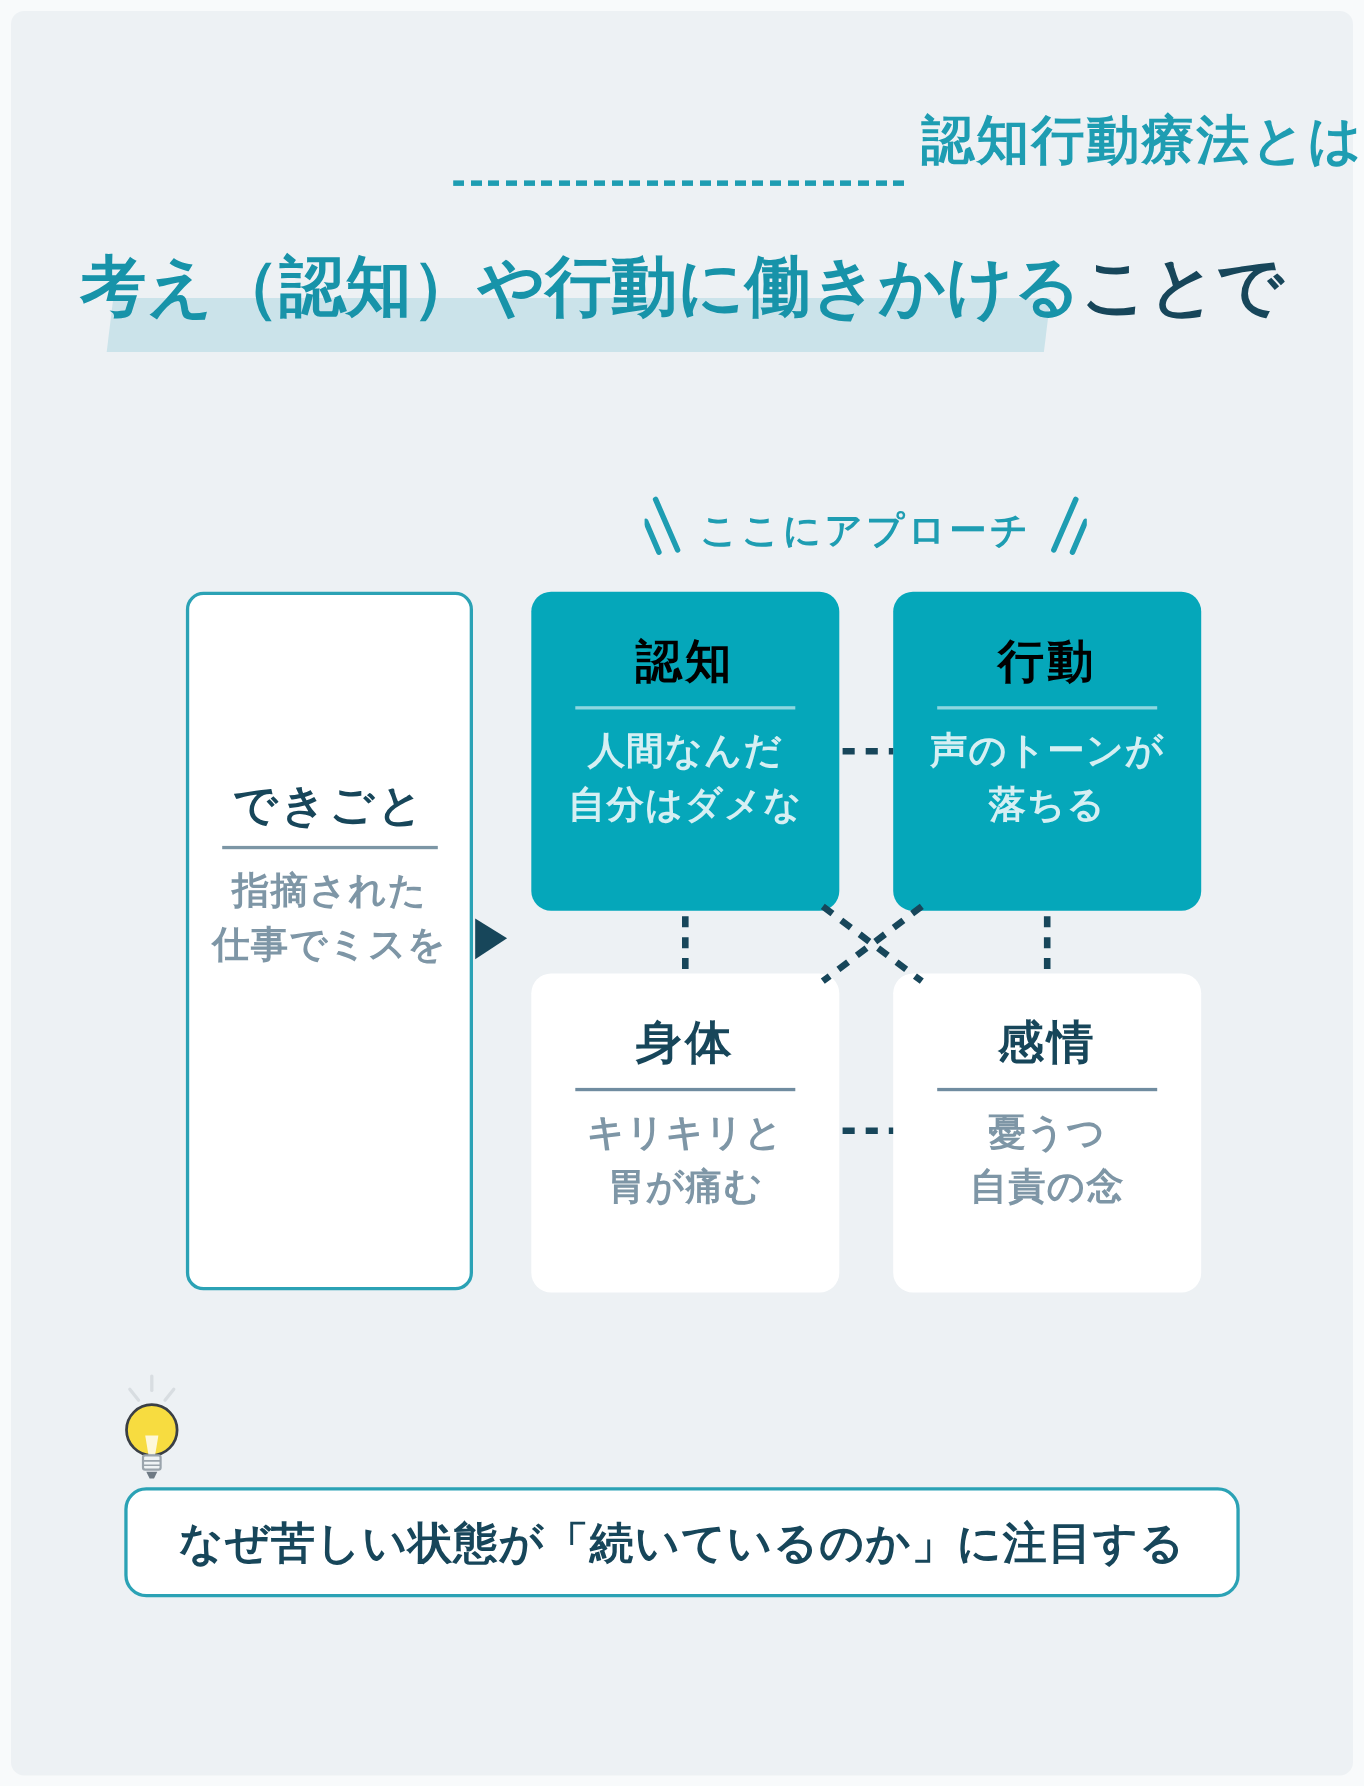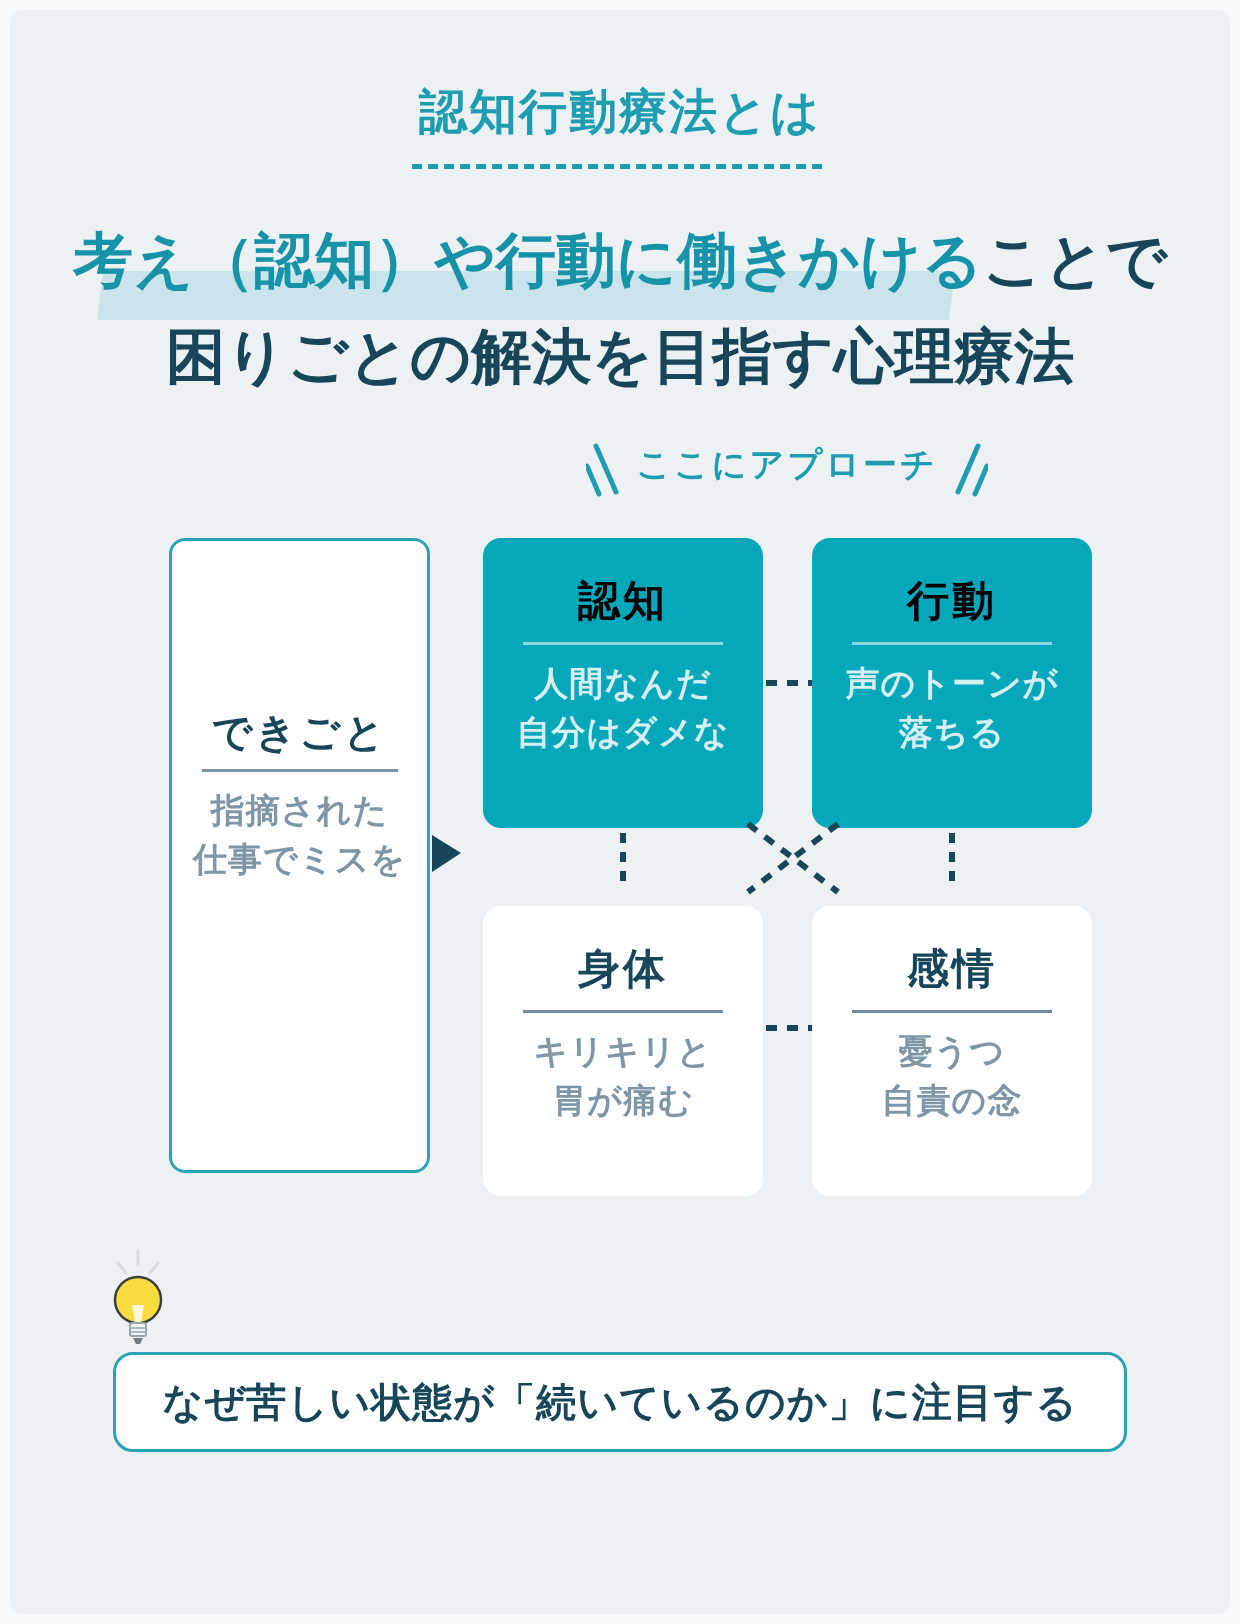--- a/index.html
+++ b/index.html
@@ -8,22 +8,22 @@
   .canvas {
     position:relative; width:1240px; height:1624px;
     background:#F8FAFB; overflow:hidden;
   }
   .card {
     position:absolute; left:10px; top:10px; right:10px; bottom:10px;
     background:#EDF1F4; border-radius:12px;
   }
   
   .tag-title {
-    position:absolute; left:0; top:80px; width:100%;
-    text-align:center; font-size:48px; font-weight:bold;
+    position:absolute; left:0; top:96px; width:100%;
+    text-align:right; font-size:48px; font-weight:bold;
     letter-spacing:2px; color:#1E9DB2;
   }
   .tag-underline {
     position:absolute; top:164px; left:50%; transform:translateX(-50%);
     width:416px; height:5px;
     background:repeating-linear-gradient(90deg,#1E9DB2 0 10px,transparent 10px 16px);
   }
   .headline-band {
     position:absolute; left:100px; top:271px; width:852px; height:49px;
     background:#CBE3EA; transform:skewX(-7deg);
@@ -35,41 +35,41 @@
   }
   .headline-line1 .hl-teal { color:#1793A9; }
   .headline-line2 {
     position:absolute; left:0; top:322px; width:100%;
     text-align:center; font-size:60px; font-weight:bold; line-height:70px;
     color:#17465A; white-space:nowrap;
   }
   
   .approach {
     position:absolute; left:567px; top:442px; width:440px; height:64px;
-    display:flex; align-items:flex-start; justify-content:center; gap:16px;
+    display:flex; align-items:flex-end; justify-content:center; gap:16px;
   }
   .approach-label {
     font-size:34px; font-weight:bold; letter-spacing:3px; color:#1E9DB2;
     white-space:nowrap;
   }
   
   .dbox {
     position:absolute; border-radius:18px;
     display:flex; flex-direction:column; align-items:center;
     padding-top:42px;
   }
   .dbox .box-title { font-size:42px; font-weight:bold; letter-spacing:3px; line-height:42px; }
   .dbox .box-divider { height:3px; width:200px; margin-top:20px; }
   .dbox .box-body { margin-top:14px; text-align:center; font-size:34px;
     font-weight:bold; line-height:49px; letter-spacing:1px; white-space:nowrap; }
   .teal-box { background:#05A7BA; width:280px; height:290px; top:538px; }
   .teal-box .box-title { color:#000000; }
   .teal-box .box-divider { background:rgba(255,255,255,0.55); }
   .teal-box .box-body { color:#D5EFF3; }
-  .white-box { background:#FFFFFF; width:280px; height:290px; top:885px;margin-top:21px; }
+  .white-box { background:#FFFFFF; width:280px; height:290px; top:885px; }
   .white-box .box-title { color:#17465A; }
   .white-box .box-divider { background:#708CA0; }
   .white-box .box-body { color:#7E96A6; }
   .event-box {
     left:145px; top:538px; width:261px; height:635px;
     background:#FFFFFF; border:3px solid #2BA2B5; border-radius:16px;
     padding-top:170px;
     margin-left:24px;
   }
   .event-box .box-title { color:#17465A; font-size:40px; }
@@ -103,21 +103,20 @@
 <body>
 
 <div class="canvas">
   <div class="card"></div>
 
   <div class="tag-title">認知行動療法とは</div>
   <div class="tag-underline"></div>
 
   <div class="headline-band"></div>
   <div class="headline-line1"><span class="hl-teal">考え（認知）や行動に働きかける</span><span>ことで</span></div>
-  <div class="headline-line2">困りごとの解決を目指す心理療法</div>
 
   <div class="approach">
     <svg width="34" height="56" viewBox="0 0 34 56">
       <line x1="10" y1="4" x2="30" y2="50" stroke="#1E9DB2" stroke-width="5" stroke-linecap="round"></line>
       <line x1="1" y1="24" x2="13" y2="52" stroke="#1E9DB2" stroke-width="5" stroke-linecap="round"></line>
     </svg>
     <span class="approach-label">ここにアプローチ</span>
     <svg width="34" height="56" viewBox="0 0 34 56">
       <line x1="24" y1="4" x2="4" y2="50" stroke="#1E9DB2" stroke-width="5" stroke-linecap="round"></line>
       <line x1="33" y1="24" x2="21" y2="52" stroke="#1E9DB2" stroke-width="5" stroke-linecap="round"></line>

